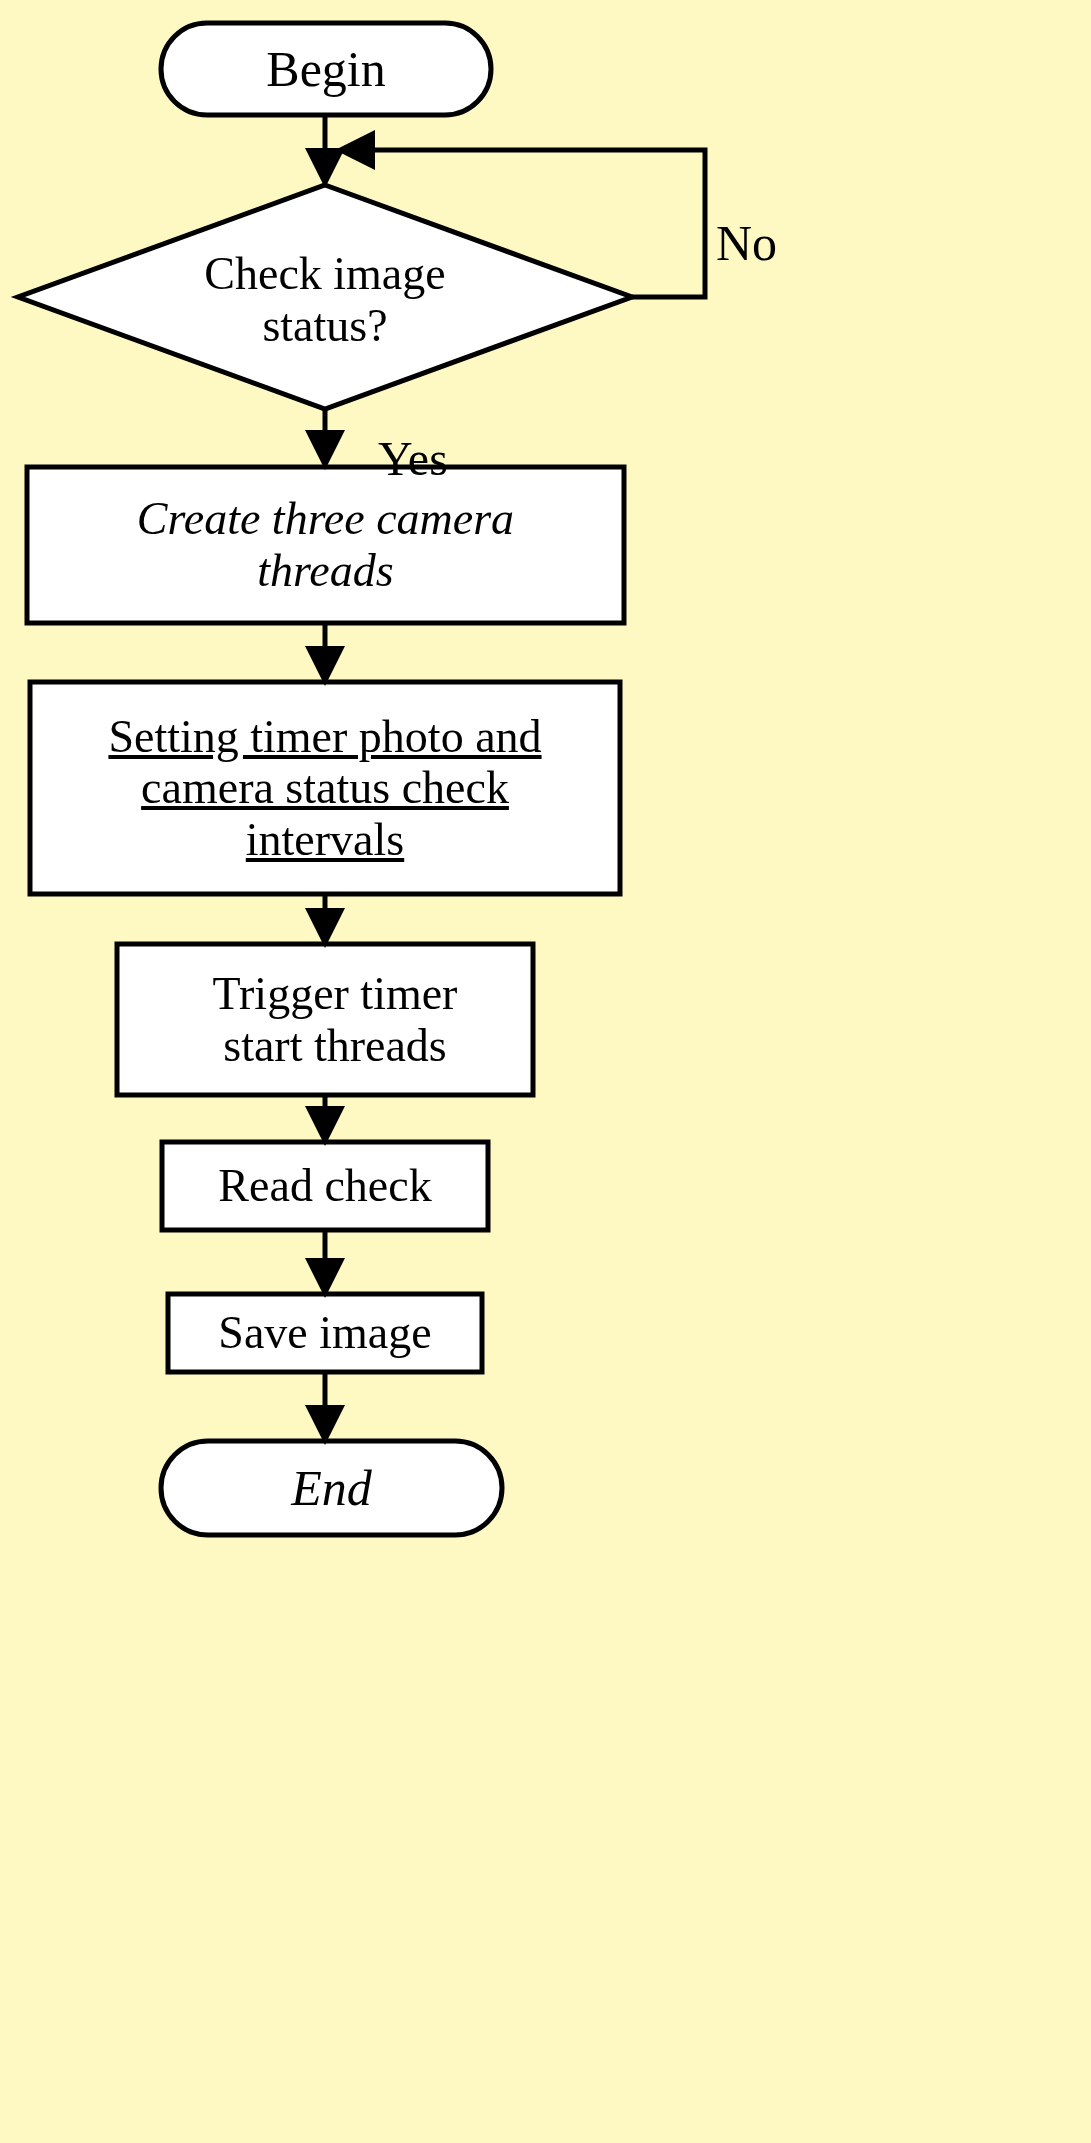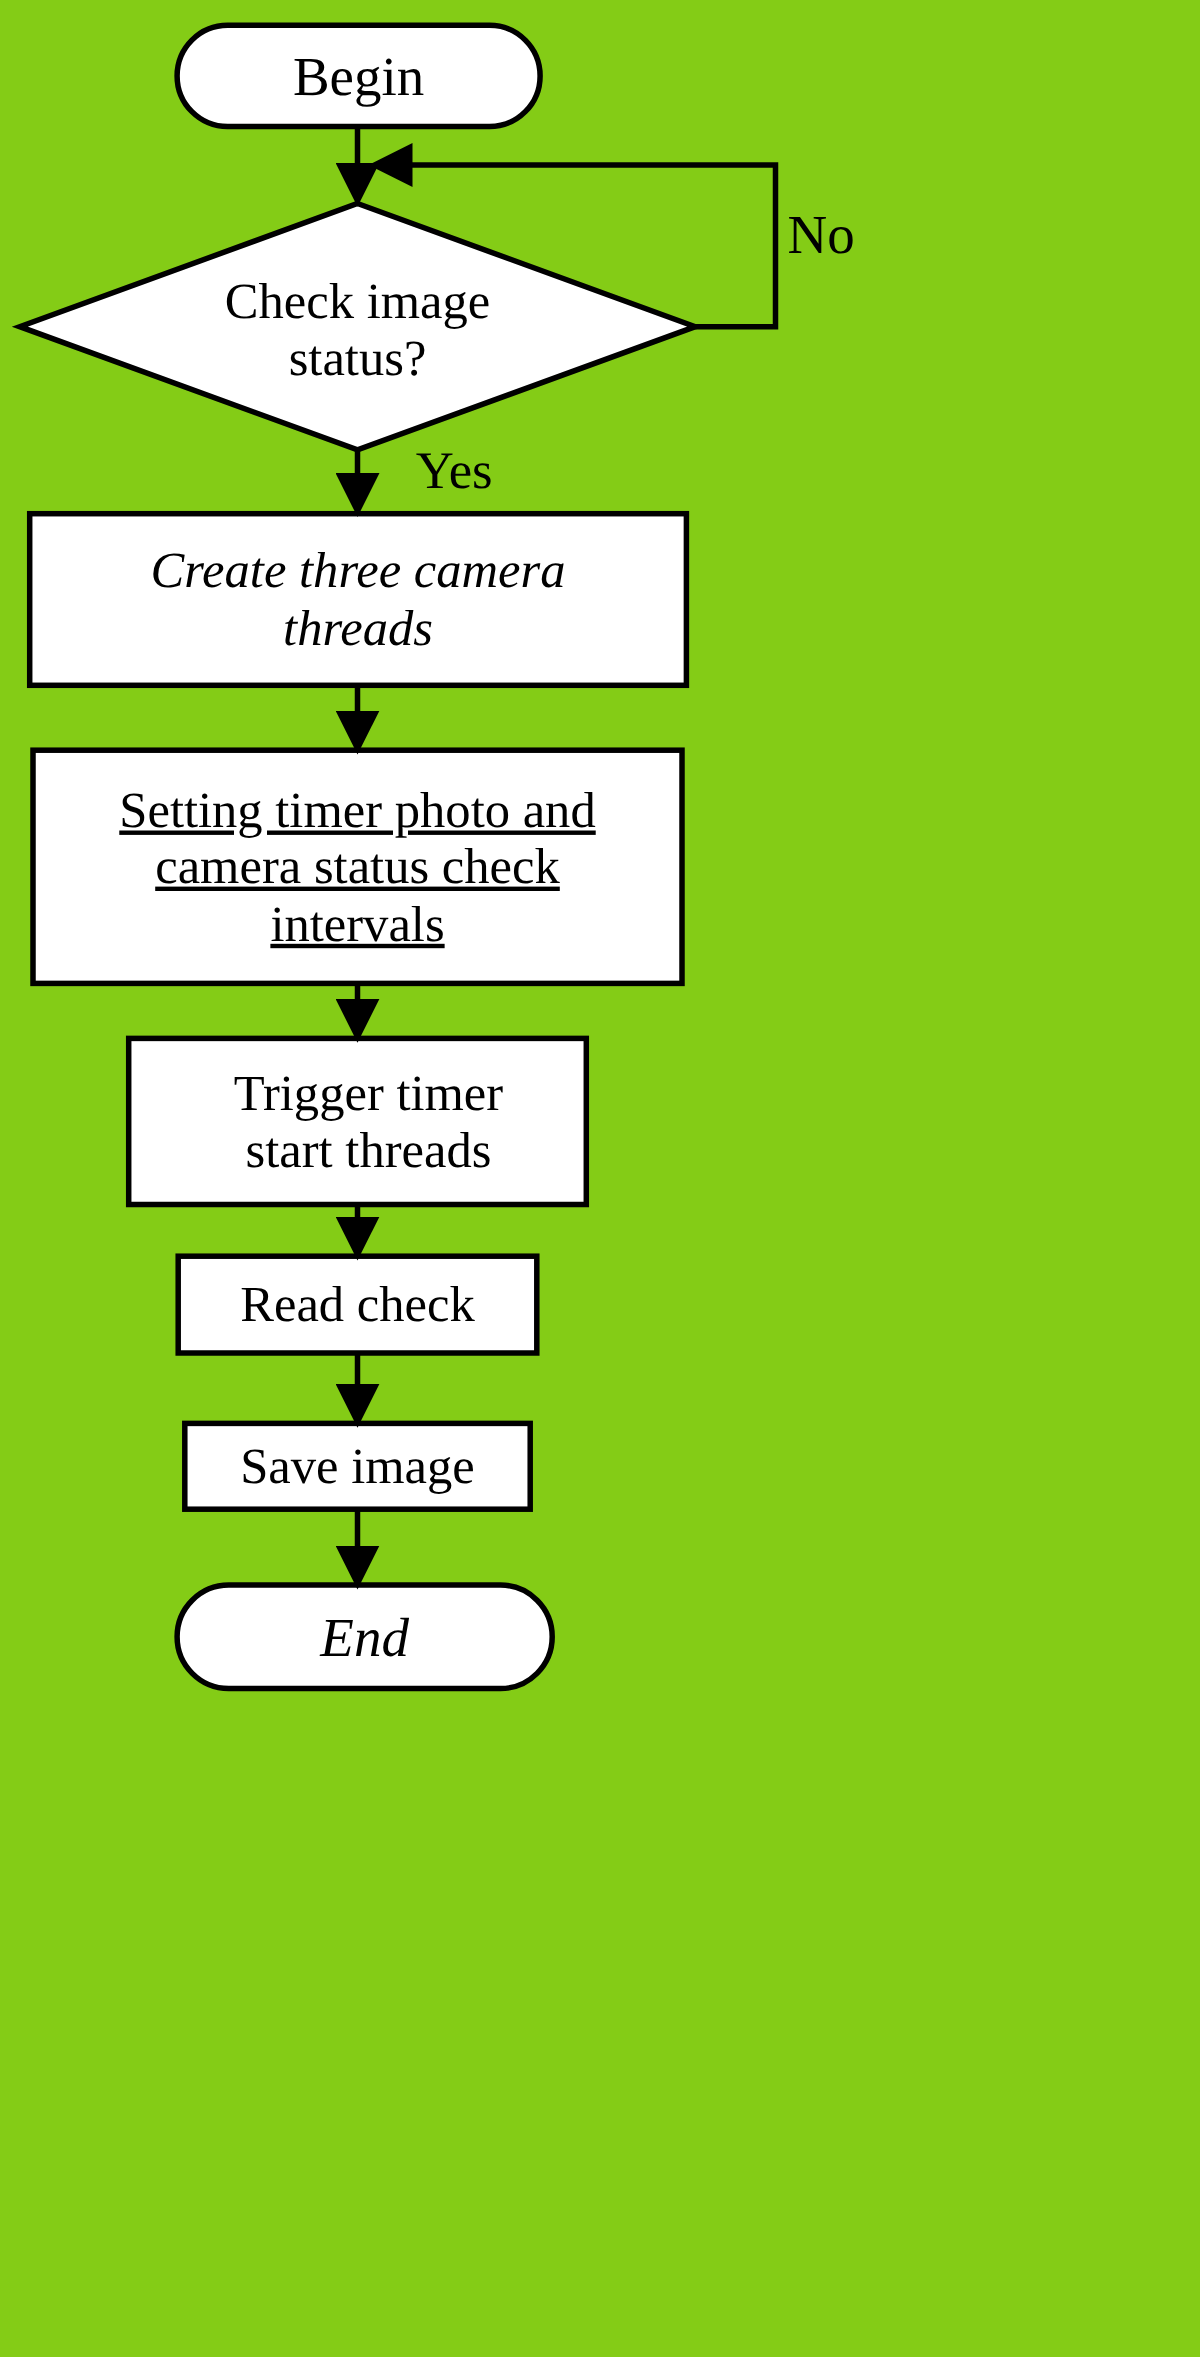--- a/index.html
+++ b/index.html
@@ -8,21 +8,21 @@
     padding: 0;
     background: #ffffff;
   }
   body {
     font-family: "Liberation Serif", "DejaVu Serif", serif;
   }
   #canvas {
     position: relative;
     width: 1091px;
     height: 2143px;
-    background: #84cc16;
+    background: #fef9c3;
     overflow: hidden;
   }
   #flow-svg {
     position: absolute;
     left: 0;
     top: 0;
     width: 1091px;
     height: 2143px;
   }
   .node-text {
@@ -34,20 +34,21 @@
     color: #000000;
     line-height: 1.12;
     white-space: pre-line;
     pointer-events: none;
   }
   .edge-label {
     position: absolute;
     color: #000000;
     line-height: 1;
     white-space: nowrap;
+    margin-top: 30px;
   }
 </style>
 </head>
 <body>
 
 <div id="canvas">
 
   <svg id="flow-svg" viewBox="0 0 1091 2143">
     <defs>
       <marker id="arrow" viewBox="0 0 12 12" refX="9" refY="6" markerWidth="8" markerHeight="8" orient="auto-start-reverse">

